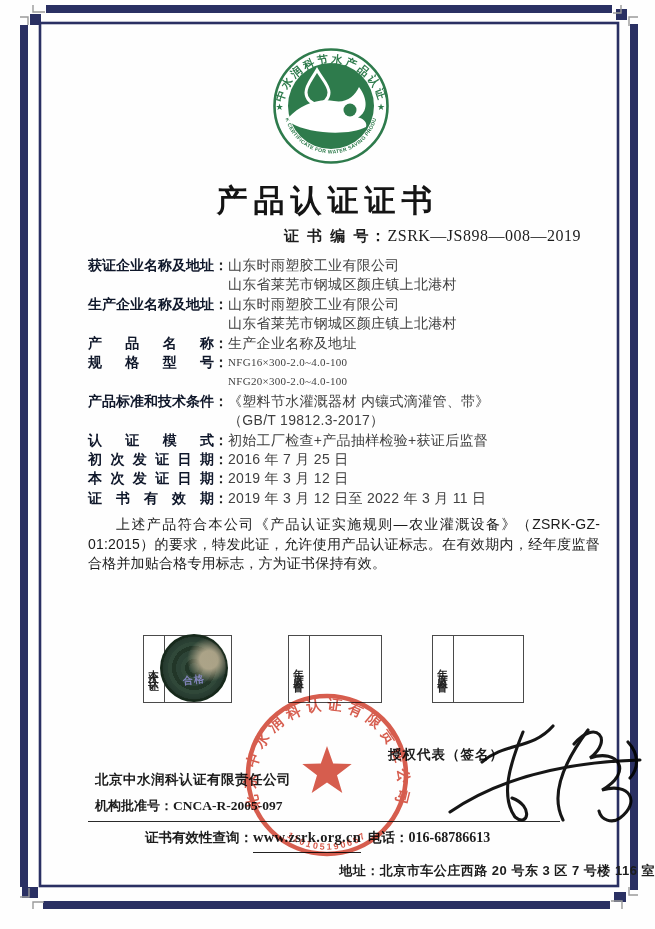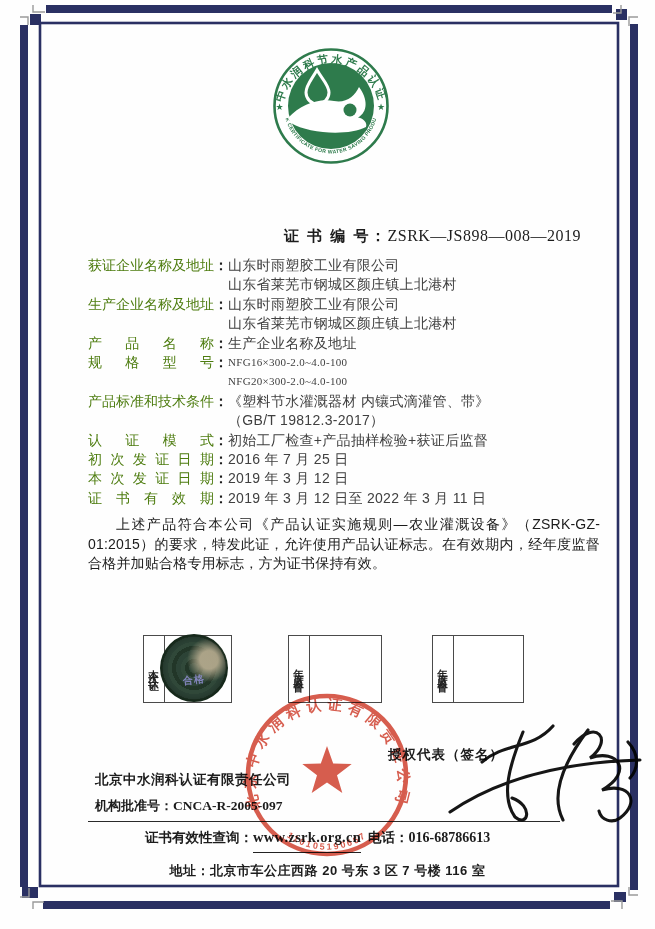--- a/index.html
+++ b/index.html
@@ -19,22 +19,22 @@
     font-size:31px;font-weight:900;letter-spacing:6px;color:#141414;z-index:2;
   }
   
   .certline{right:74px;top:227px;font-size:15px;z-index:2;white-space:nowrap;}
   .certline .lbl{font-weight:700;letter-spacing:2px;}
   .certline .num{font-family:"Liberation Serif","DejaVu Serif",serif;font-size:16px;letter-spacing:.5px;}
   
   .fields{left:88px;top:256px;width:512px;z-index:2;}
   .frow{display:flex;line-height:19.4px;font-size:14px;white-space:nowrap;}
   .flabel{
-    display:inline-block;width:126px;font-weight:400;
-    text-align:justify;text-align-last:justify;flex:0 0 126px;color:#4d7c0f;
+    display:inline-block;width:126px;font-weight:700;
+    text-align:justify;text-align-last:justify;flex:0 0 126px;color:#0f172a;
   }
   .fcolon{display:inline-block;width:14px;font-weight:700;flex:0 0 14px;}
   .fval{letter-spacing:.3px;color:#404040;}
   .fval.mono{font-family:"Liberation Serif","DejaVu Serif",serif;font-size:11px;}
   
   .statement{
     left:88px;top:515px;width:512px;font-size:14px;line-height:19.5px;
     text-indent:28px;text-align:justify;color:#1b1b1b;z-index:2;letter-spacing:.2px;
   }
   
@@ -67,21 +67,21 @@
   .issuer-approval .serif{font-family:"Liberation Serif","DejaVu Serif",serif;font-size:13.5px;}
   .replabel{left:388px;top:746px;font-size:13.5px;font-weight:700;letter-spacing:1px;z-index:2;}
   .footrule{left:88px;top:821px;width:472px;border-top:1.6px solid #2a2a2a;z-index:2;}
   .queryline{left:145px;top:829px;font-size:13.5px;font-weight:600;z-index:2;white-space:nowrap;}
   .queryline .site{
     font-family:"Liberation Serif","DejaVu Serif",serif;font-weight:700;font-size:14.5px;
     border-bottom:1.6px solid #222;padding-bottom:7px;letter-spacing:.3px;
   }
   .phoneline{left:368px;top:829px;font-size:13.5px;font-weight:600;z-index:2;white-space:nowrap;}
   .phoneline .serif{font-family:"Liberation Serif","DejaVu Serif",serif;font-size:14px;font-weight:700;}
-  .addressline{left:0;right:0;top:862px;text-align:center;font-size:13px;font-weight:600;letter-spacing:.5px;z-index:2;}
+  .addressline{left:0;right:0;top:862px;text-align:right;font-size:13px;font-weight:600;letter-spacing:.5px;z-index:2;}
   
   .overlay-svg{position:absolute;inset:0;z-index:4;pointer-events:none;mix-blend-mode:multiply;}
 </style>
 </head>
 <body>
 
 <div class="page">
 
   <svg class="frame-svg" viewBox="0 0 655 929">
     <g fill="#2a3063">
@@ -122,20 +122,21 @@
     </text>
     <text x="4.5" y="64" font-size="9" fill="#2e7b4c">★</text>
     <text x="106" y="64" font-size="9" fill="#2e7b4c">★</text>
 
     <path d="M46,24 C41,33 35,39 35,46.5 a11.5,11.5 0 0 0 23,0 C58,39 51,33 46,24 Z" fill="#2e7b4c" stroke="#ffffff" stroke-width="3"></path>
 
     <path d="M17,72 C30,58 48,52 63,55 C75,57.5 84,50 88,41 C97,53 97,66 87,71.5 C93,72.5 96.5,77 95,81 C78,90 38,88 20,77 Z" fill="#ffffff"></path>
     <circle cx="79" cy="64" r="6.5" fill="#2e7b4c"></circle>
   </svg>
 
+  <div class="abs title">产品认证证书</div>
 
   <div class="abs certline">
     <span class="lbl">证 书 编 号：</span><span class="num">ZSRK—JS898—008—2019</span>
   </div>
 
   <div class="abs fields">
     <div class="frow">
       <span class="flabel">获证企业名称及地址</span>
         <span class="fcolon">：</span>
         <span class="fval">山东时雨塑胶工业有限公司</span>

